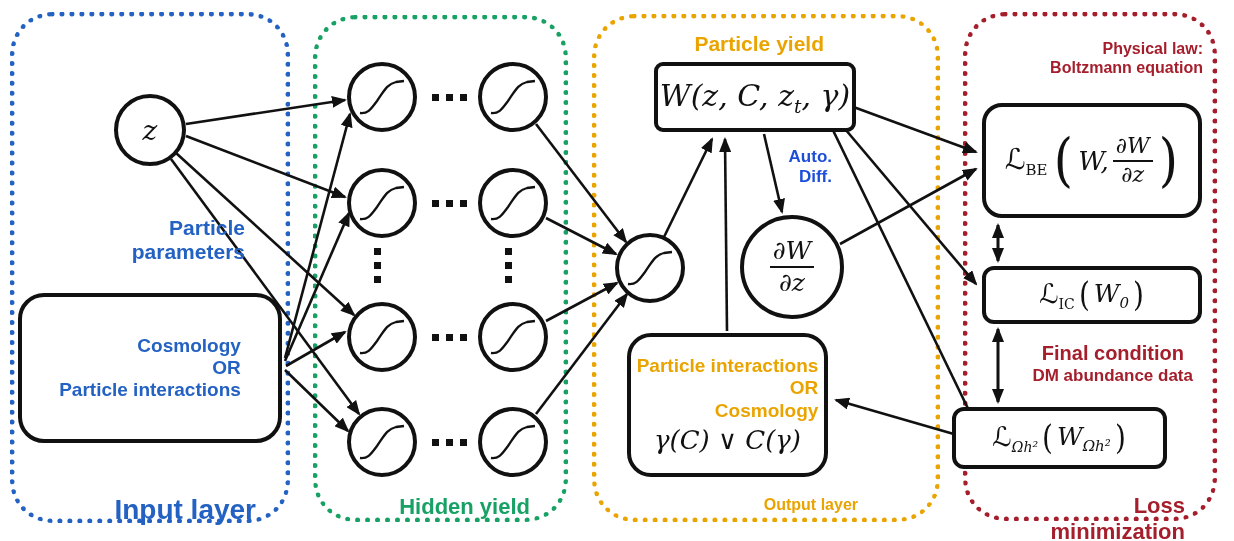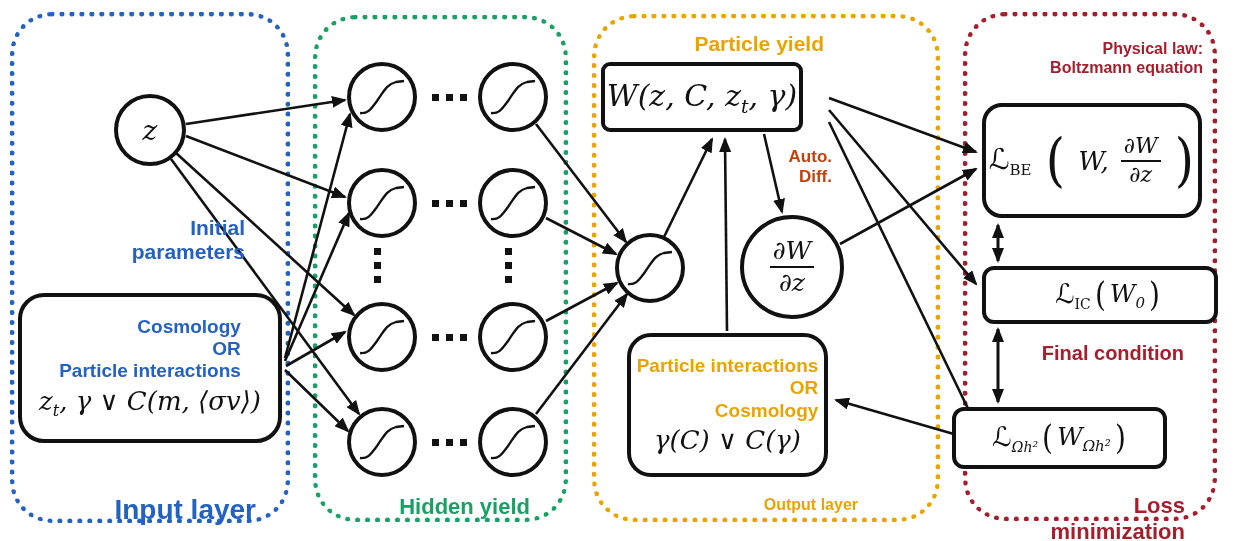--- a/index.html
+++ b/index.html
@@ -15,21 +15,21 @@
   svg.edges{position:absolute;left:0;top:0;z-index:1;}
   
   .nbox{position:absolute;z-index:2;background:#fff;border:4px solid #111;display:flex;
         flex-direction:column;align-items:center;justify-content:center;text-align:center;}
   .circle{border-radius:50%;}
   .caption{position:absolute;z-index:3;text-align:right;font-weight:bold;line-height:1.16;}
   .blue-t{color:#2361c2;}
   .green-t{color:#18a164;}
   .orange-t{color:#eaa400;}
   .red-t{color:#a51e2c;}
-  .black-t{color:#c2410c;}
+  .black-t{color:#1d4ed8;}
   .math{font-family:"DejaVu Serif","DejaVu Sans",serif;font-style:italic;color:#111;}
   .math sub{font-size:0.62em;font-style:italic;}
   .math-row{display:flex;align-items:center;justify-content:center;
             font-family:"DejaVu Serif","DejaVu Sans",serif;font-style:italic;color:#111;}
   .scriptL{font-family:"DejaVu Sans","DejaVu Serif",sans-serif;font-style:italic;}
   .frac{display:inline-flex;flex-direction:column;align-items:center;line-height:1.12;}
   .frac .num{border-bottom:2.4px solid #111;padding:0 3px 1px;}
   .frac .den{padding-top:1px;}
   .paren{font-style:normal;font-weight:400;line-height:0.9;transform:scaleX(.85);}
   .sig{display:block;}
@@ -87,31 +87,30 @@
       <line x1="998" y1="329" x2="998" y2="402" marker-end="url(#ah)"></line>
       <line x1="998" y1="402" x2="998" y2="329" marker-end="url(#ah)"></line>
     </g>
   </svg>
 
   <div class="nbox circle" style="left:114px;top:94px;width:64px;height:64px;">
     <span class="math" style="font-size:28px;">z</span>
   </div>
 
   <div class="caption blue-t" style="left:55px;top:216px;width:190px;font-size:21px;">
-    <div>Initial</div>
+    <div>Particle</div>
     <div>parameters</div>
   </div>
 
   <div class="nbox" style="left:18px;top:293px;width:256px;height:142px;border-radius:26px;">
     <div class="caption blue-t" style="position:static;font-size:19px;">
       <div>Cosmology</div>
       <div>OR</div>
       <div>Particle interactions</div>
     </div>
-    <div class="math" style="font-size:26px;margin-top:4px;"><span>z</span><sub>t</sub><span>, γ ∨ C(m, ⟨σv⟩)</span></div>
   </div>
 
   <div class="caption blue-t" style="left:76px;top:494px;width:180px;font-size:28px;">Input layer</div>
 
   <div class="nbox circle" style="left:347px;top:62px;width:62px;height:62px;">
       <svg class="sig" width="48" height="40" viewBox="0 0 48 40">
         <path d="M2 36 C10 37 13 32 19 24 C26 14 29 7 38 5 L46 4" stroke="#111" stroke-width="2.3" fill="none"></path>
       </svg>
     </div>
   <div class="nbox circle" style="left:347px;top:168px;width:62px;height:62px;">
@@ -180,21 +179,21 @@
   <div class="dots-v" style="left:505px;top:248px;">
       <span class="dot"></span>
       <span class="dot"></span>
       <span class="dot"></span>
     </div>
 
   <div class="caption green-t" style="left:350px;top:494px;width:180px;font-size:22px;">Hidden yield</div>
 
   <div class="caption orange-t" style="left:624px;top:32px;width:200px;font-size:21px;">Particle yield</div>
 
-  <div class="nbox" style="left:601px;top:62px;width:194px;height:62px;border-radius:9px;">
+  <div class="nbox" style="left:654px;top:62px;width:194px;height:62px;border-radius:9px;">
     <div class="math" style="font-size:30px;"><span>W(z, C, z</span><sub>t</sub><span>, γ)</span></div>
   </div>
 
   <div class="nbox circle" style="left:615px;top:233px;width:62px;height:62px;">
       <svg class="sig" width="48" height="40" viewBox="0 0 48 40">
         <path d="M2 36 C10 37 13 32 19 24 C26 14 29 7 38 5 L46 4" stroke="#111" stroke-width="2.3" fill="none"></path>
       </svg>
     </div>
 
   <div class="caption black-t" style="left:758px;top:147px;width:74px;font-size:17px;">
@@ -219,43 +218,44 @@
   </div>
 
   <div class="caption orange-t" style="left:678px;top:496px;width:180px;font-size:16px;">Output layer</div>
 
   <div class="caption red-t" style="left:983px;top:40px;width:220px;font-size:16px;">
     <div>Physical law:</div>
     <div>Boltzmann equation</div>
   </div>
 
   <div class="nbox" style="left:982px;top:103px;width:212px;height:107px;border-radius:20px;">
-    <div class="math-row" style="font-size:26px;gap:12px;">
+    <div class="math-row" style="font-size:26px;gap:4px;">
       <span style="white-space:nowrap;"><span class="scriptL" style="font-size:29px;">ℒ</span><sub style="font-size:15px;font-style:normal;">BE</sub></span>
       <span class="paren" style="font-size:58px;">(</span>
       <span>W,</span>
       <span class="frac" style="font-size:22px;">
         <span class="num">∂W</span>
         <span class="den">∂z</span>
       </span>
       <span class="paren" style="font-size:58px;">)</span>
     </div>
   </div>
 
 
-  <div class="nbox" style="left:982px;top:266px;width:212px;height:50px;border-radius:12px;padding-left:16px;">
+  <div class="nbox" style="left:982px;top:266px;width:212px;height:50px;border-radius:12px;">
     <div class="math-row" style="font-size:25px;gap:3px;">
       <span style="white-space:nowrap;"><span class="scriptL" style="font-size:27px;">ℒ</span><sub style="font-size:14px;font-style:normal;">IC</sub></span>
       <span class="paren" style="font-size:33px;">(</span>
       <span style="white-space:nowrap;"><span>W</span><sub style="font-size:15px;">0</sub></span>
       <span class="paren" style="font-size:33px;">)</span>
     </div>
   </div>
 
   <div class="caption red-t" style="left:1014px;top:342px;width:170px;font-size:20px;">Final condition</div>
+  <div class="caption red-t" style="left:1008px;top:366px;width:185px;font-size:17px;">DM abundance data</div>
 
   <div class="nbox" style="left:952px;top:407px;width:207px;height:54px;border-radius:12px;">
     <div class="math-row" style="font-size:25px;gap:3px;">
       <span style="white-space:nowrap;"><span class="scriptL" style="font-size:27px;">ℒ</span><sub style="font-size:14px;">Ωh²</sub></span>
       <span class="paren" style="font-size:33px;">(</span>
       <span style="white-space:nowrap;"><span>W</span><sub style="font-size:15px;">Ωh²</sub></span>
       <span class="paren" style="font-size:33px;">)</span>
     </div>
   </div>
 

